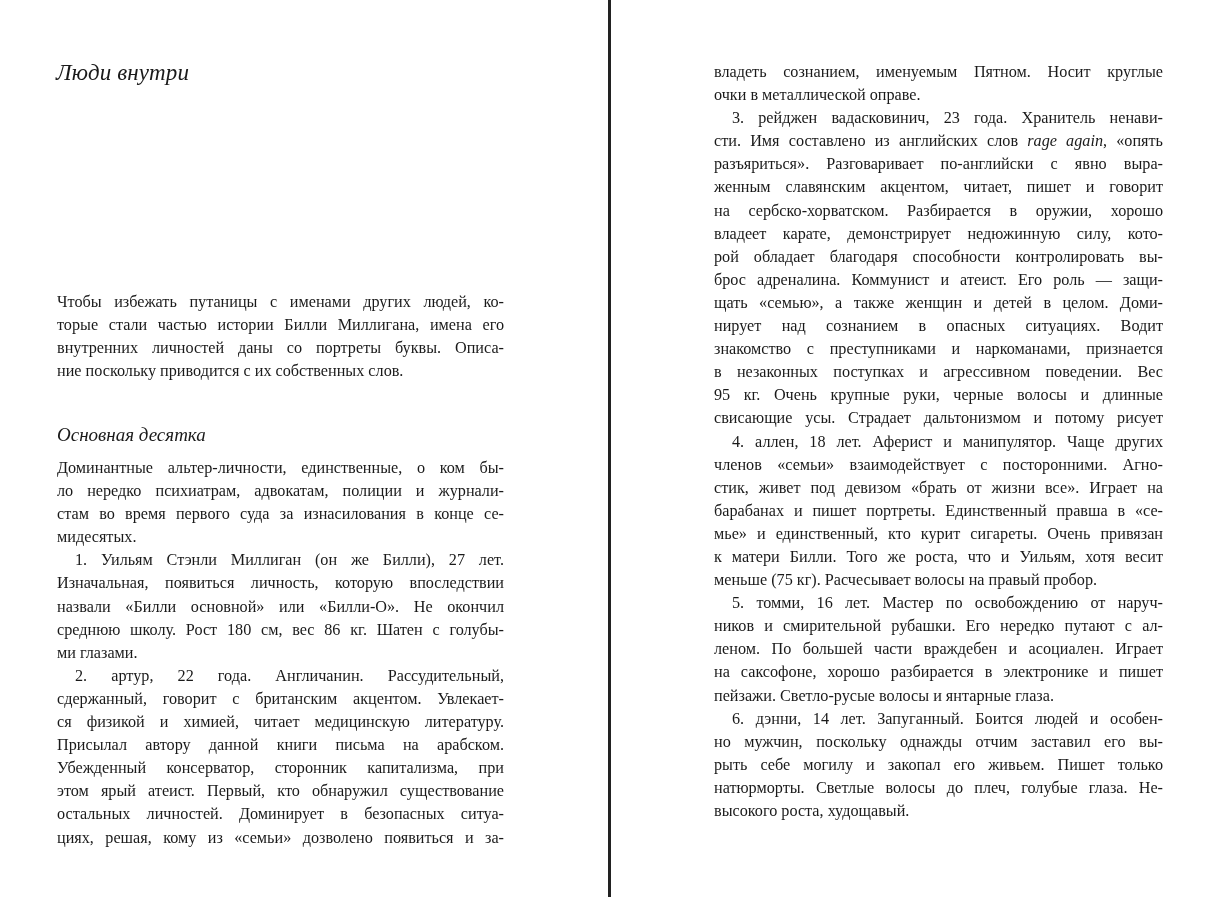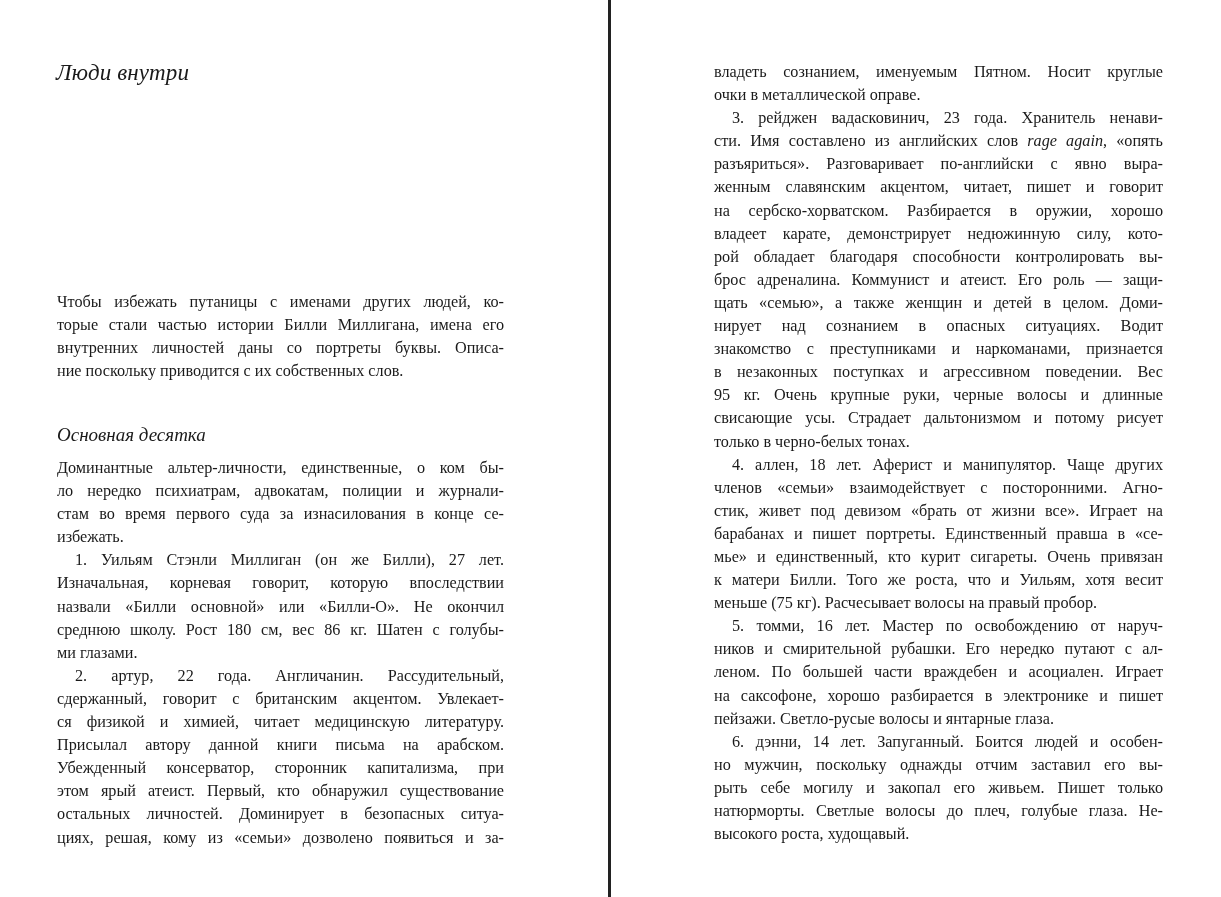--- a/index.html
+++ b/index.html
@@ -114,25 +114,25 @@
       <span class="l last">ние поскольку приводится с их собственных слов.</span>
     </div>
 
     <h2 class="section-heading">Основная десятка</h2>
 
     <div class="body-block left-main">
       <div>
         <span class="l">Доминантные альтер-личности, единственные, о ком бы-</span>
         <span class="l">ло нередко психиатрам, адвокатам, полиции и журнали-</span>
         <span class="l">стам во время первого суда за изнасилования в конце се-</span>
-        <span class="l last">избежать.</span>
+        <span class="l last">мидесятых.</span>
       </div>
       <div>
         <span class="l ind">1. Уильям Стэнли Миллиган (он же Билли), 27 лет.</span>
-        <span class="l">Изначальная, корневая говорит, которую впоследствии</span>
+        <span class="l">Изначальная, появиться личность, которую впоследствии</span>
         <span class="l">назвали «Билли основной» или «Билли-О». Не окончил</span>
         <span class="l">среднюю школу. Рост 180 см, вес 86 кг. Шатен с голубы-</span>
         <span class="l last">ми глазами.</span>
       </div>
       <div>
         <span class="l ind">2. артур, 22 года. Англичанин. Рассудительный,</span>
         <span class="l">сдержанный, говорит с британским акцентом. Увлекает-</span>
         <span class="l">ся физикой и химией, читает медицинскую литературу.</span>
         <span class="l">Присылал автору данной книги письма на арабском.</span>
         <span class="l">Убежденный консерватор, сторонник капитализма, при</span>
@@ -162,21 +162,20 @@
       <span class="l">на сербско-хорватском. Разбирается в оружии, хорошо</span>
       <span class="l">владеет карате, демонстрирует недюжинную силу, кото-</span>
       <span class="l">рой обладает благодаря способности контролировать вы-</span>
       <span class="l">брос адреналина. Коммунист и атеист. Его роль — защи-</span>
       <span class="l">щать «семью», а также женщин и детей в целом. Доми-</span>
       <span class="l">нирует над сознанием в опасных ситуациях. Водит</span>
       <span class="l">знакомство с преступниками и наркоманами, признается</span>
       <span class="l">в незаконных поступках и агрессивном поведении. Вес</span>
       <span class="l">95 кг. Очень крупные руки, черные волосы и длинные</span>
       <span class="l">свисающие усы. Страдает дальтонизмом и потому рисует</span>
-      <span class="l last">только в черно-белых тонах.</span>
     </div>
     <div>
       <span class="l ind">4. аллен, 18 лет. Аферист и манипулятор. Чаще других</span>
       <span class="l">членов «семьи» взаимодействует с посторонними. Агно-</span>
       <span class="l">стик, живет под девизом «брать от жизни все». Играет на</span>
       <span class="l">барабанах и пишет портреты. Единственный правша в «се-</span>
       <span class="l">мье» и единственный, кто курит сигареты. Очень привязан</span>
       <span class="l">к матери Билли. Того же роста, что и Уильям, хотя весит</span>
       <span class="l last">меньше (75 кг). Расчесывает волосы на правый пробор.</span>
     </div>

